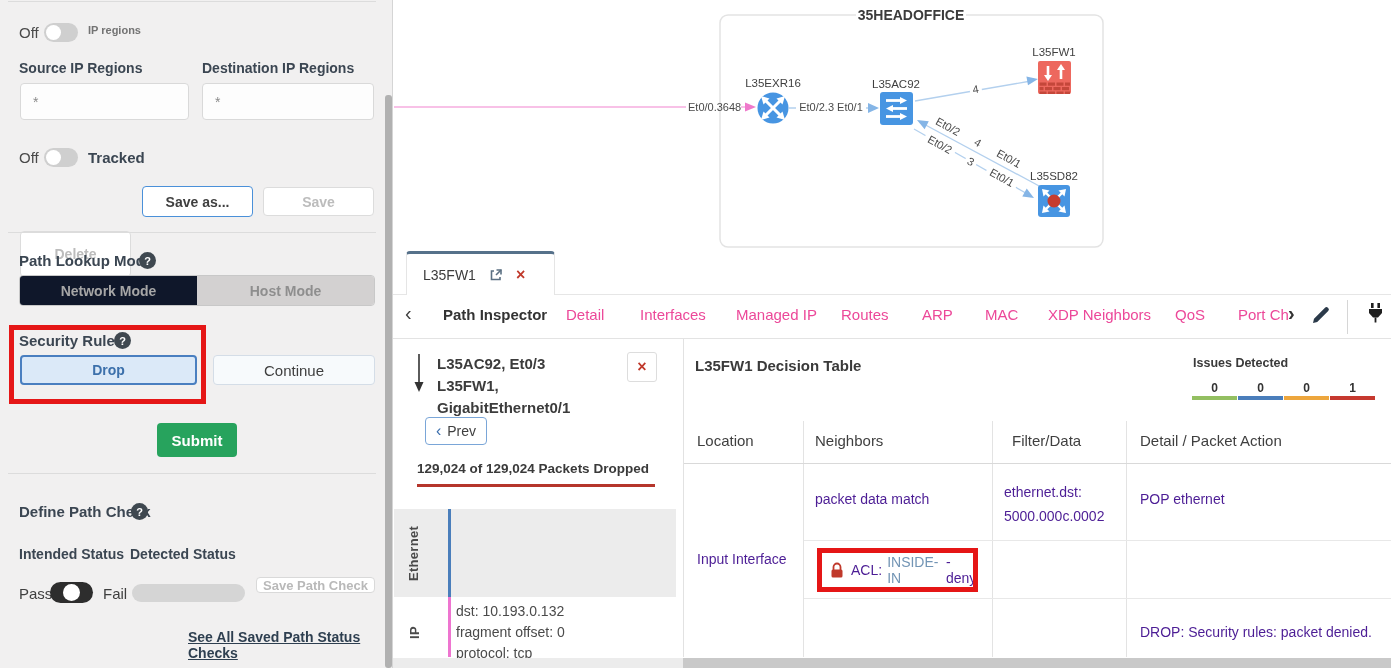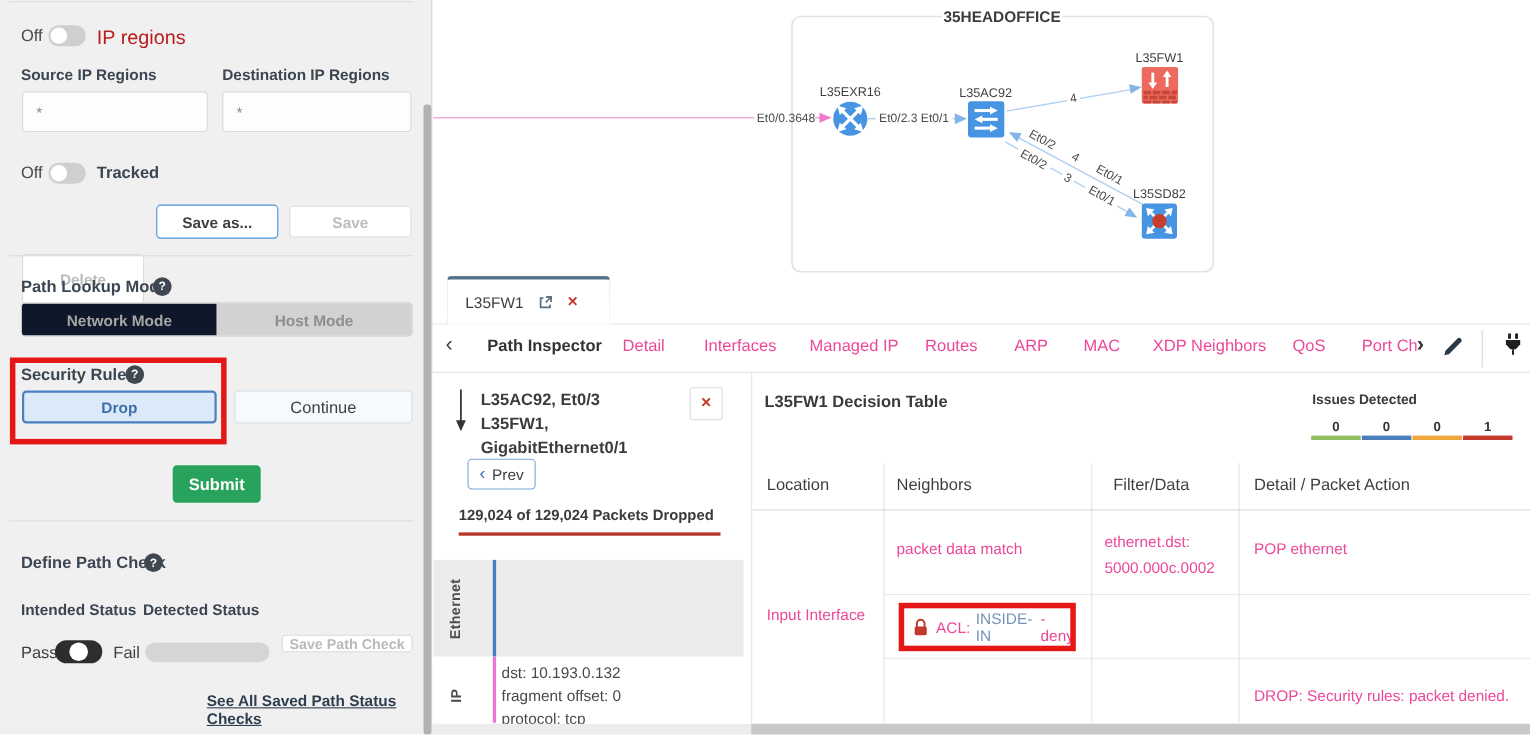--- a/index.html
+++ b/index.html
@@ -20,36 +20,36 @@
   .btn.disabled{color:#bcbcbc;}
   .input-box{background:#fdfdfd;border:1px solid #d9d9d9;border-radius:4px;font-size:14px;
              color:#8a8a8a;padding:0 12px;font-family:"Liberation Sans",sans-serif;}
   .annotation{border:5px solid #e51616;background:transparent;pointer-events:none;}
   .tab-label{position:absolute;top:306px;font-size:15px;color:#ec4899;white-space:nowrap;}
   .pill{display:table;background:#f2c8c4;border-radius:10px;padding:1px 9px 2px 9px;
         font-size:13px;color:#4f4f4f;margin-bottom:3px;white-space:nowrap;}
   .pill .marker{color:#c0504d;margin-right:4px;}
   .rot-label{transform:rotate(-90deg);font-size:13px;font-weight:700;color:#4a4a4a;letter-spacing:.3px;}
   svg text{font-family:"Liberation Sans",sans-serif;}
-  .cell{font-size:14px;color:#ec4899;}
+  .cell{font-size:14px;color:#4c1d95;}
 </style>
 </head>
 <body>
 
 <div id="app">
 
   <div class="abs" style="left:0;top:0;width:393px;height:668px;background:#f1f0f0;border-right:1px solid #d5d5d5;">
 
     <div class="abs divider-h" style="left:8px;top:1px;width:368px;"></div>
 
     <span class="abs" style="left:19px;top:24px;font-size:15px;color:#4a4a4a;">Off</span>
     <span class="abs toggle" style="left:44px;top:23px;width:34px;height:19px;">
         <span class="knob"></span>
       </span>
-    <span class="abs" style="left:88px;top:24px;font-size:18px;font-weight:400;color:#b91c1c;">IP regions</span>
+    <span class="abs" style="left:88px;top:24px;font-size:11px;font-weight:700;color:#737373;">IP regions</span>
 
     <span class="abs bold-label" style="left:19px;top:60px;">Source IP Regions</span>
     <span class="abs bold-label" style="left:202px;top:60px;">Destination IP Regions</span>
     <input class="abs input-box" style="left: 20px; top: 83px; width: 169px; height: 37px;" readonly="" value="*">
     <input class="abs input-box" style="left: 202px; top: 83px; width: 172px; height: 37px;" readonly="" value="*">
 
     <span class="abs" style="left:19px;top:149px;font-size:15px;color:#4a4a4a;">Off</span>
     <span class="abs toggle" style="left:44px;top:148px;width:34px;height:19px;">
         <span class="knob"></span>
       </span>

